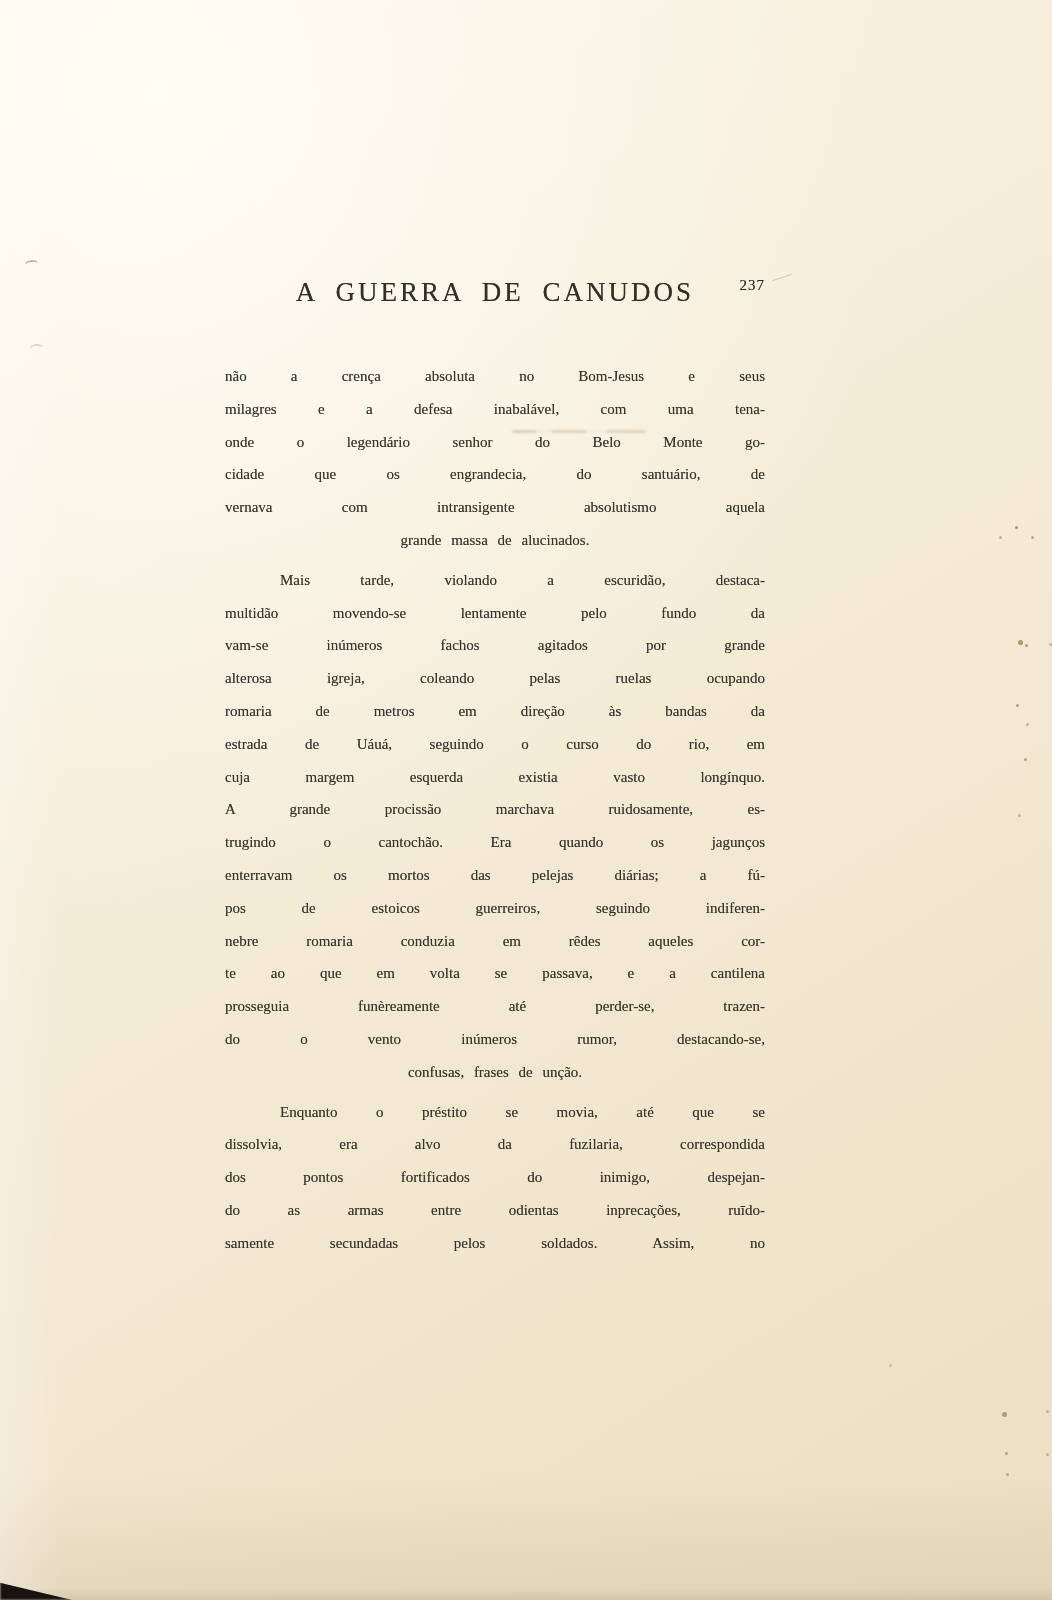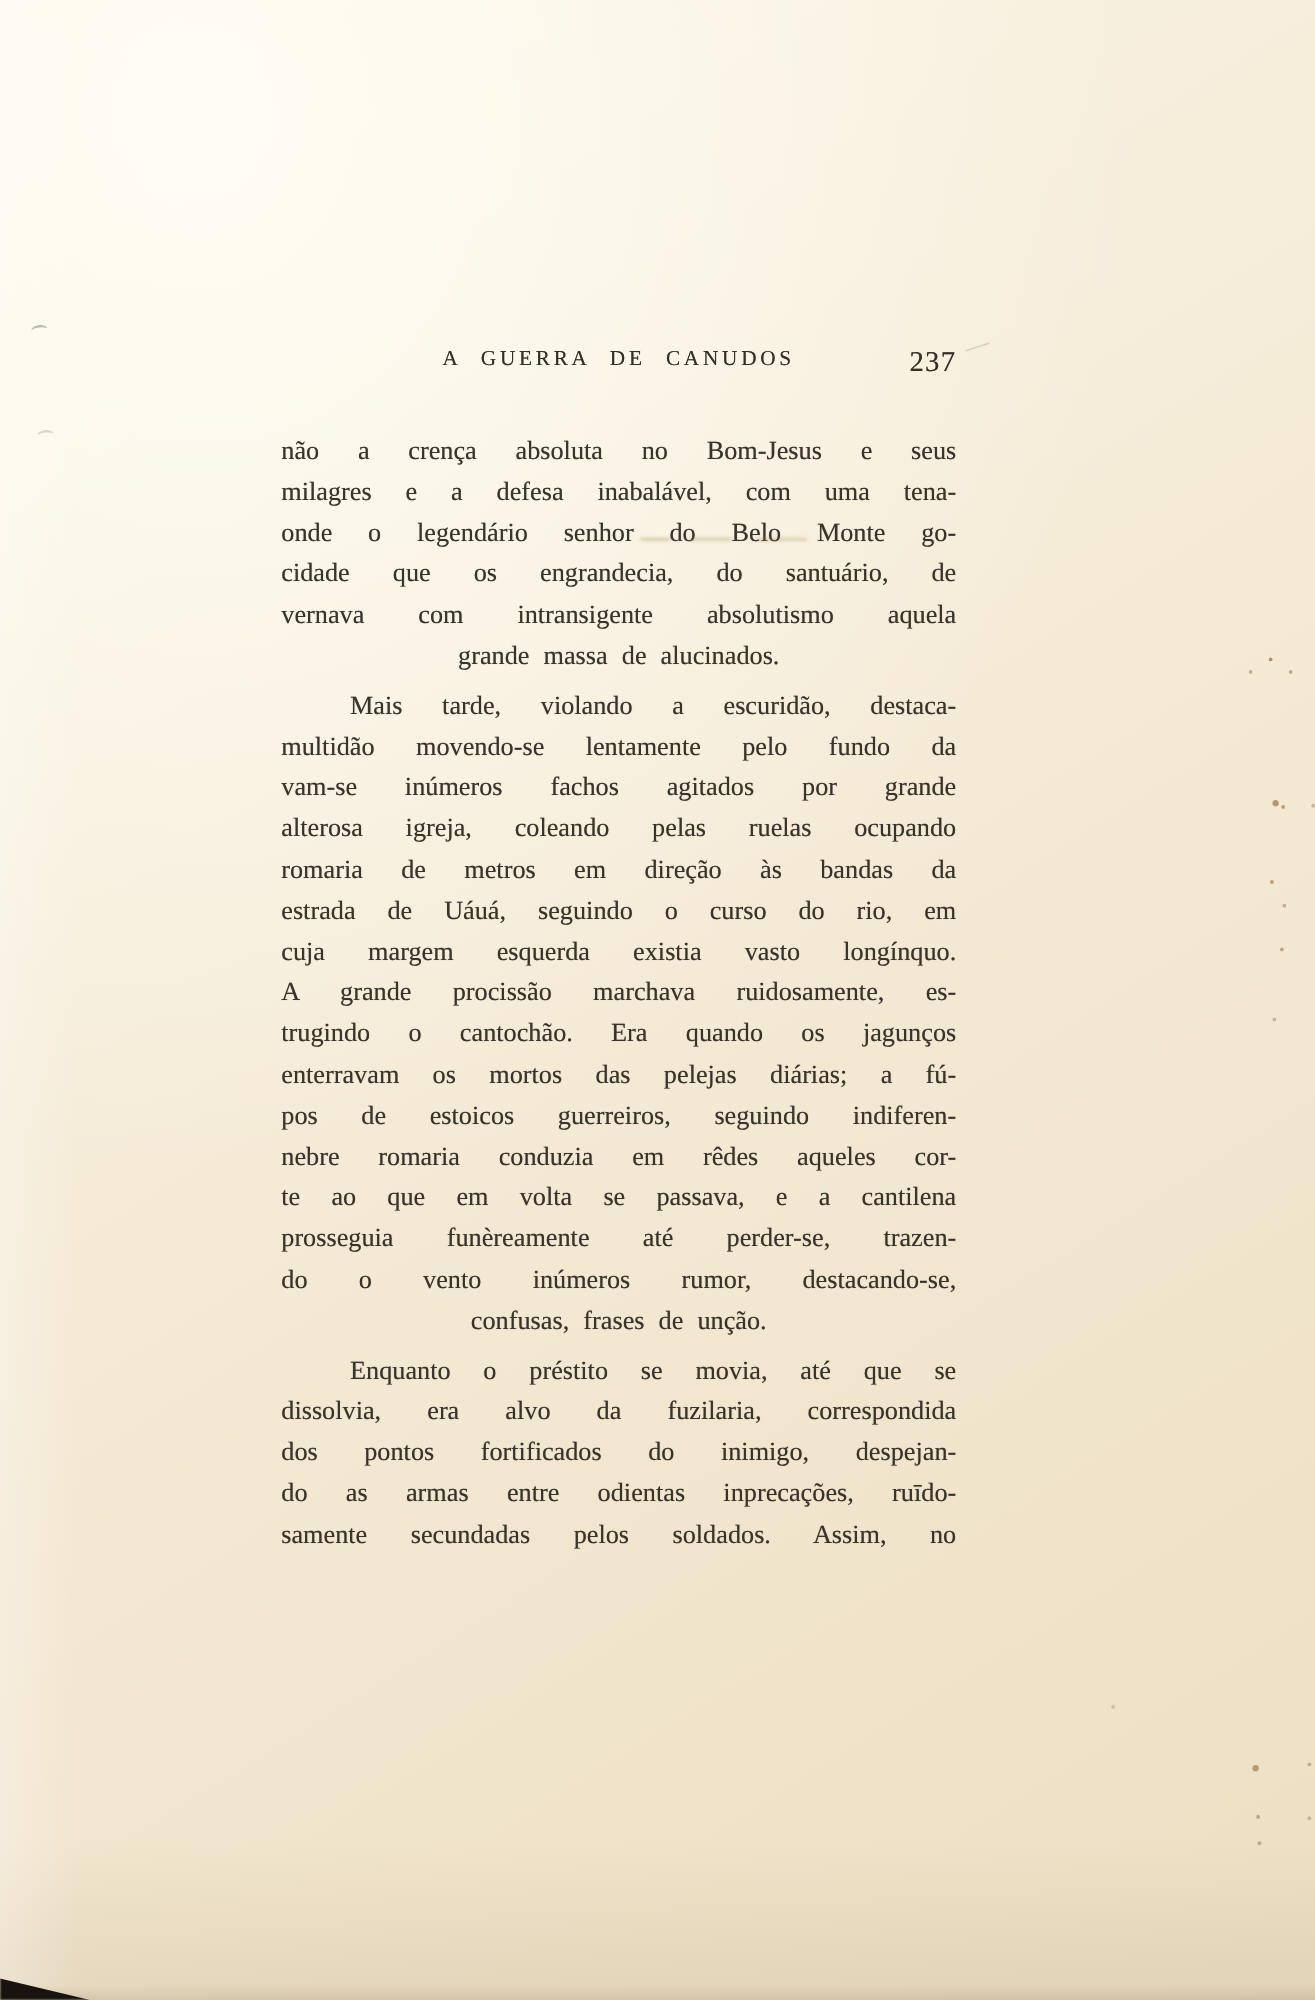--- a/index.html
+++ b/index.html
@@ -27,44 +27,44 @@
     position: absolute;
     left: 225px;
     top: 277px;
     width: 540px;
     height: 30px;
   }
   .header .title {
     position: absolute;
     left: 0; right: 0;
     text-align: center;
-    font-size: 17px;
+    font-size: 27px;
     letter-spacing: 3px;
     word-spacing: 9px;
     color: #332e26;
     text-shadow: 0 0 0.5px rgba(51,46,38,0.6);
   }
   .header .pagenum {
     position: absolute;
     right: 0;
     top: 0;
-    font-size: 23px;
+    font-size: 15px;
     letter-spacing: 1px;
     color: #332e26;
     text-shadow: 0 0 0.5px rgba(51,46,38,0.6);
     text-align: center;
   }
 
   
   .text-block {
     position: absolute;
     left: 225px;
-    top: 344px;
+    top: 360px;
     width: 540px;
-    font-size: 21px;
+    font-size: 15px;
     line-height: 32.8px;
     text-shadow: 0 0 0.55px rgba(56,51,43,0.55);
   }
   .paragraph { margin: 0; }
   .paragraph + .paragraph { margin-top: 7px; }
   .line { white-space: normal; }
   .line.j {
     text-align: justify;
     text-align-last: justify;
   }

